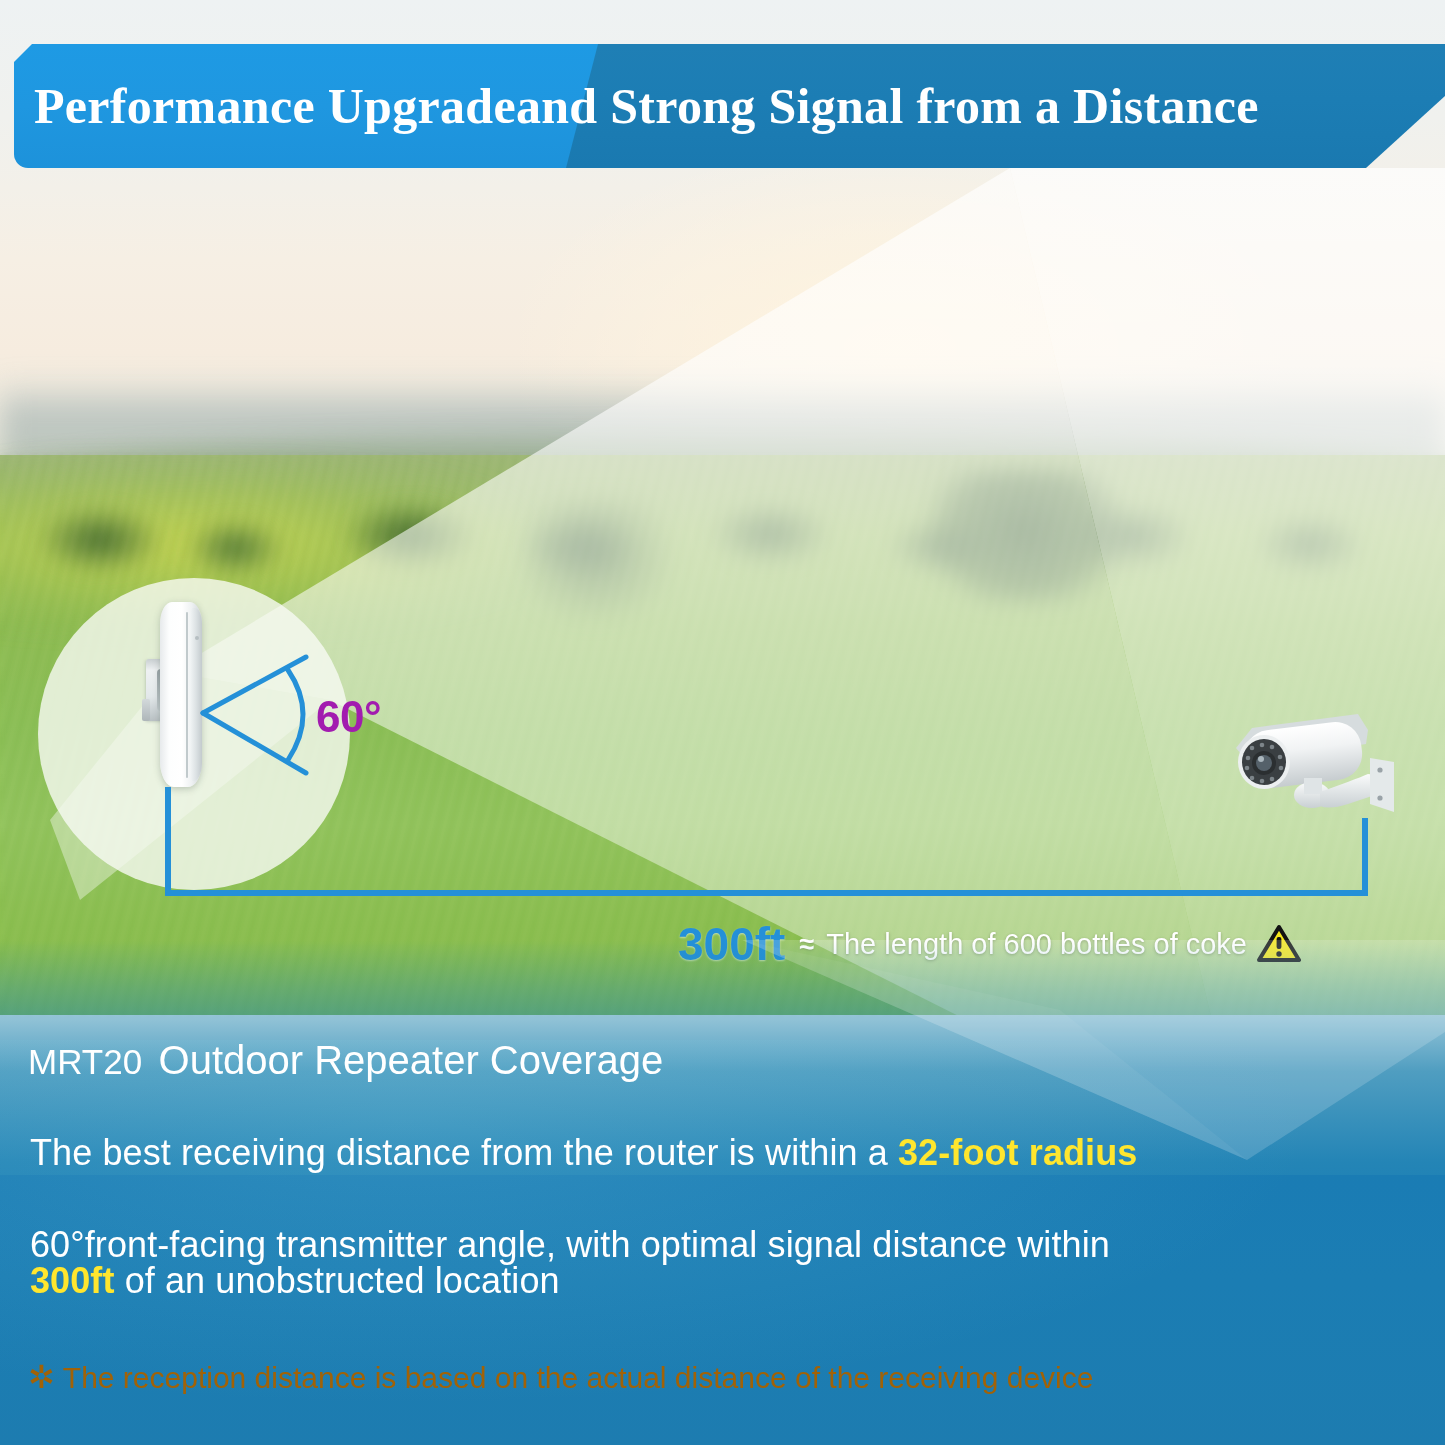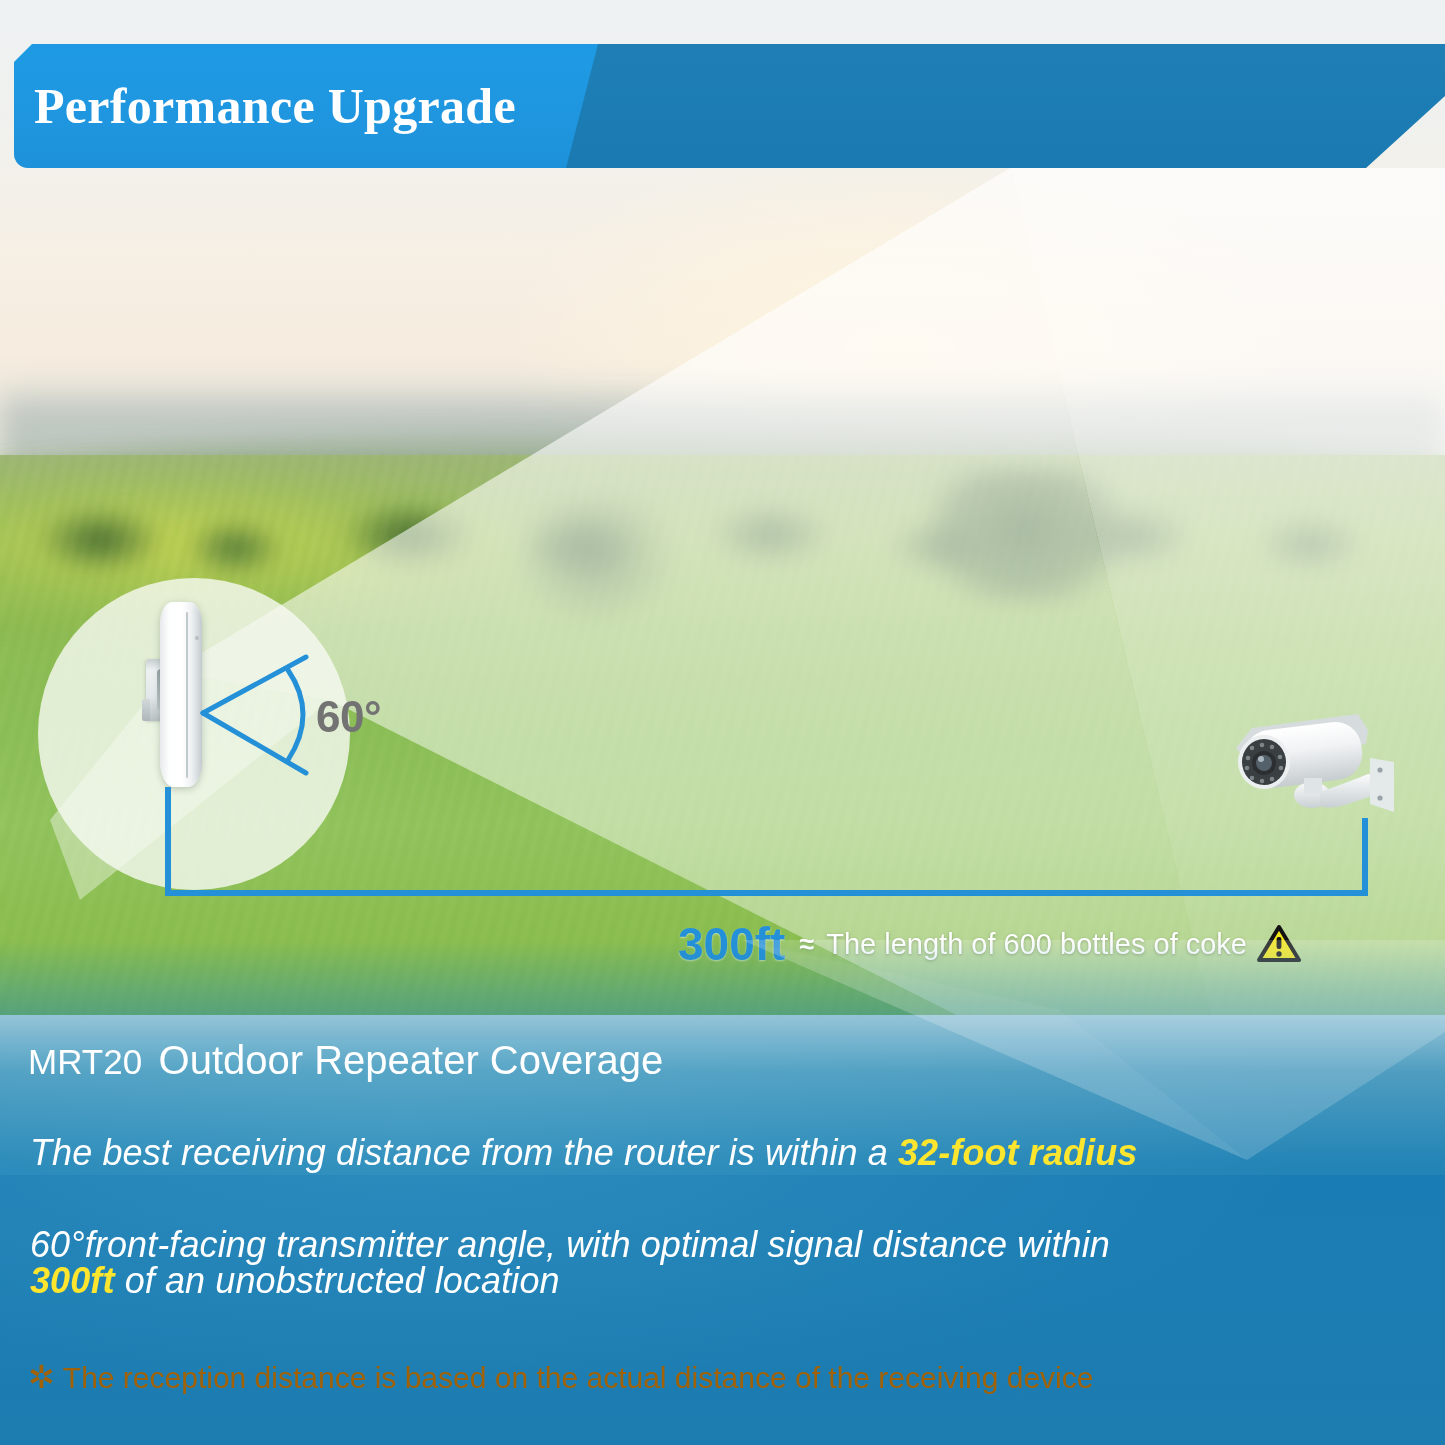--- a/index.html
+++ b/index.html
@@ -196,21 +196,21 @@
   }
 
   
   .measure { position: absolute; left: 0; top: 0; width: 1445px; height: 1445px; }
 
   .deg-label {
     position: absolute;
     left: 316px; top: 692px;
     font-size: 44px;
     font-weight: bold;
-    color: #737373;
+    color: #a21caf;
     letter-spacing: -0.5px;
     font-family: "Liberation Sans", sans-serif;
   }
 
   
   .camera { position: absolute; left: 1208px; top: 700px; width: 190px; height: 140px; }
 
   
   .banner { position: absolute; left: 0; top: 44px; width: 1445px; height: 124px; }
   .banner-dark {
@@ -294,21 +294,20 @@
     margin-top: 25px;
   }
 
   .para {
     position: absolute;
     left: 30px;
     white-space: nowrap;
     color: #ffffff;
     font-size: 36px;
     letter-spacing: 0.1px;
-    font-style: italic;
   }
   .para.l1 { top: 1132px; }
   .para.l2 { top: 1196px; margin-top: 28px; }
   .para.l3 { top: 1260px; }
   .hl { color: #ffe62e; font-weight: bold; }
 
   .footnote {
     position: absolute;
     left: 28px; top: 1358px;
     white-space: nowrap;
@@ -419,20 +418,21 @@
     <circle cx="172" cy="70" r="2.6" fill="#9aa3a8"></circle>
     <circle cx="172" cy="98" r="2.6" fill="#9aa3a8"></circle>
   </svg>
 
   <div class="banner">
     <div class="banner-dark"></div>
     <div class="banner-light"></div>
     <div class="banner-text">
       <span>Performance Upgrade</span>
       <span class="banner-gap"></span>
+      <span>and Strong Signal from a Distance</span>
     </div>
   </div>
 
   <div class="dist-row">
     <span class="dist-value">300ft</span>
     <span class="dist-approx">≈</span>
     <span class="dist-note">The length of 600 bottles of coke</span>
     <span class="warn-icon">
       <svg width="44" height="40" viewBox="0 0 44 40">
         <path d="M22 3 L42 36 L2 36 Z" fill="#f5e61a" stroke="#121212" stroke-width="4" stroke-linejoin="round"></path>

